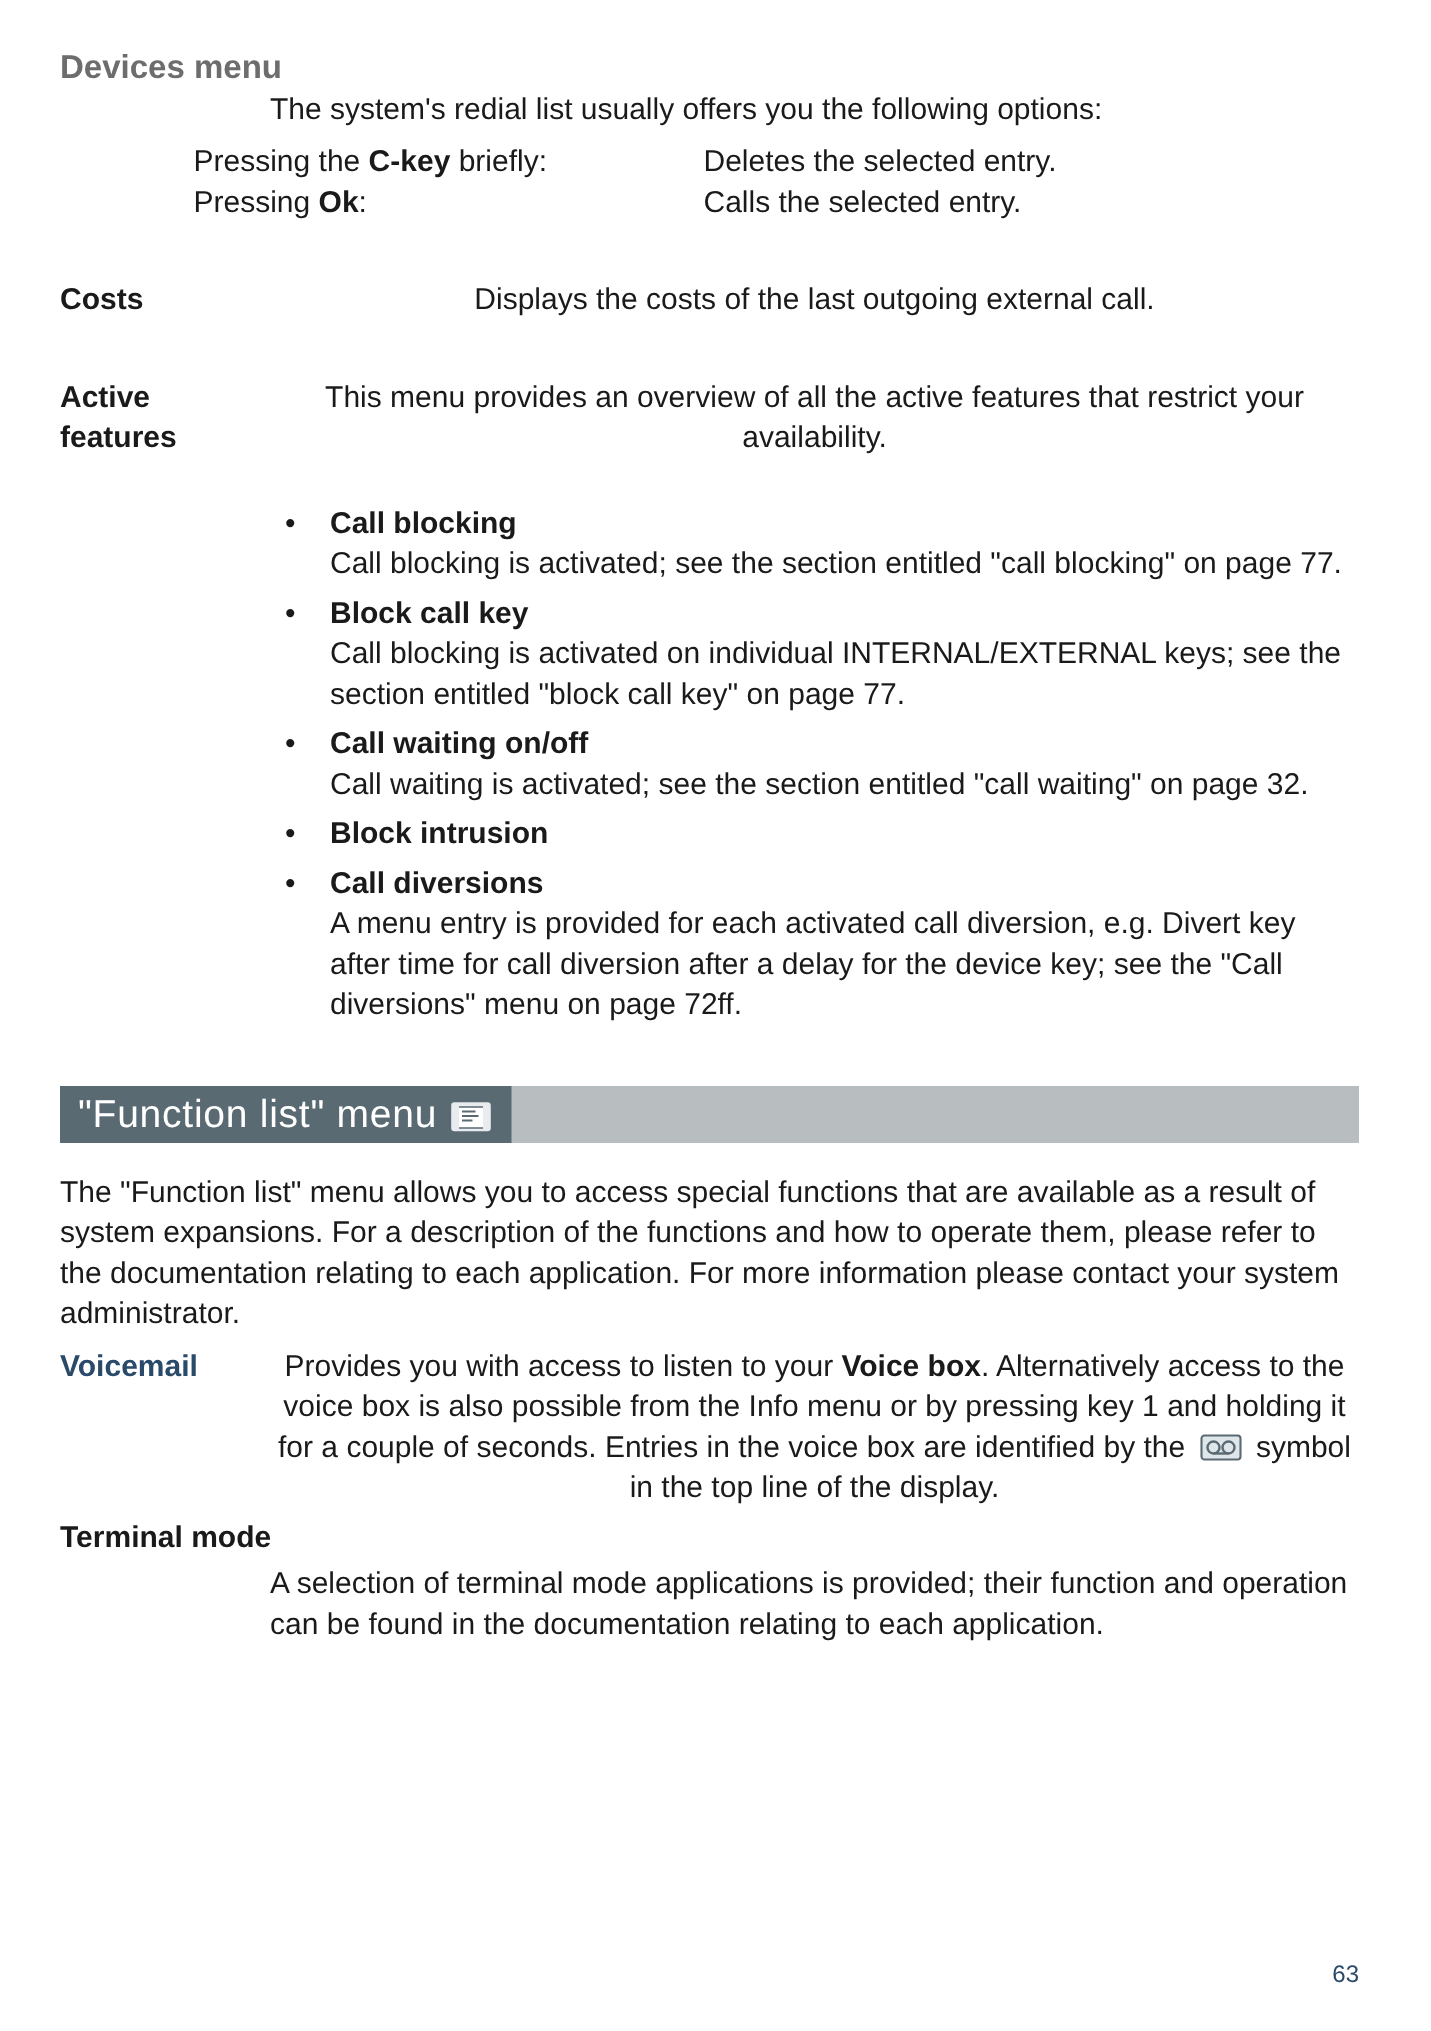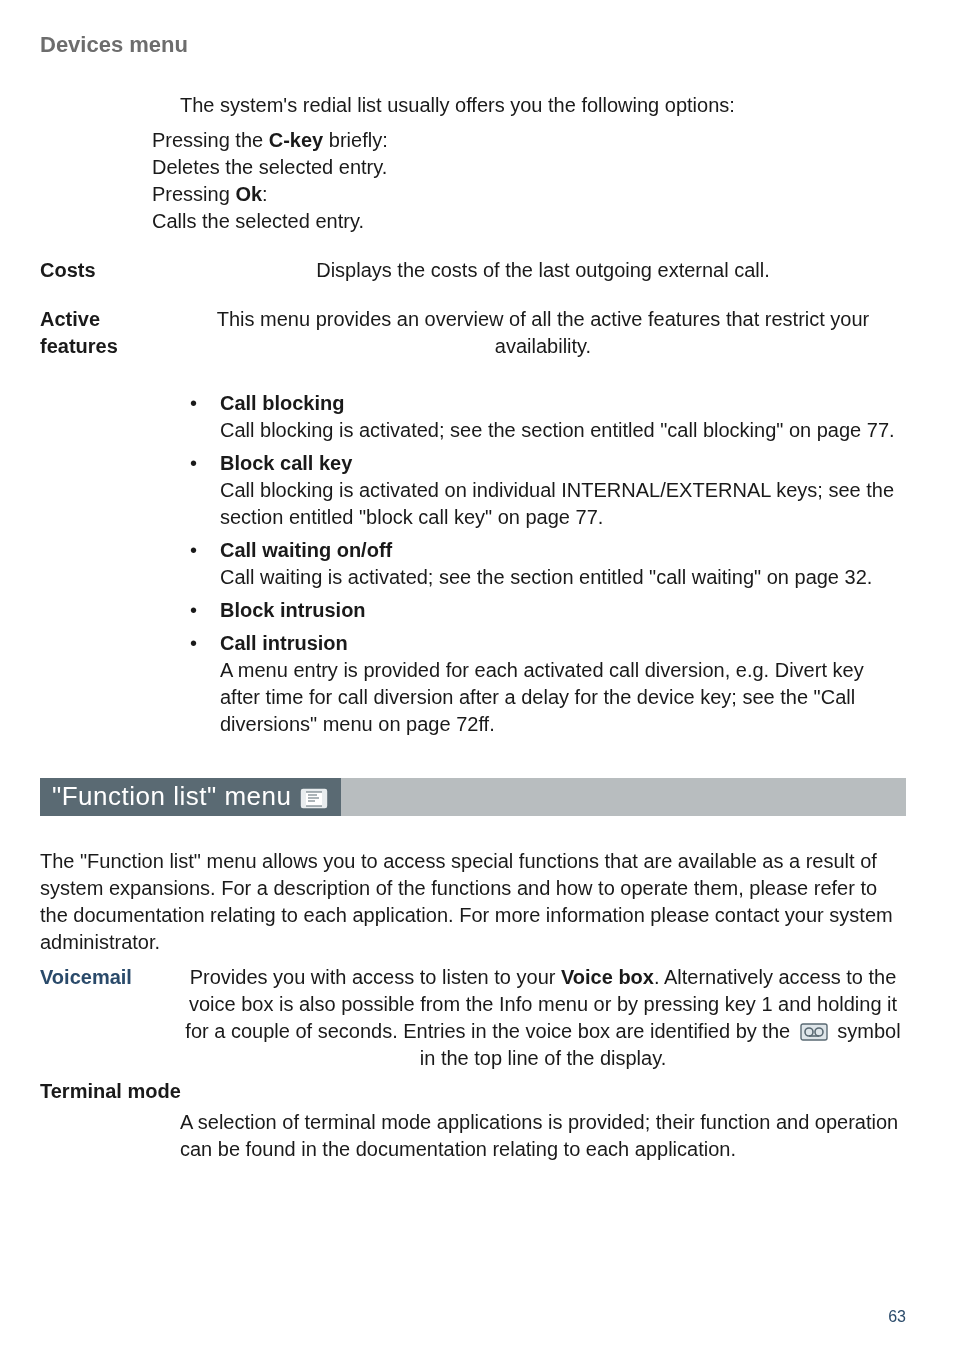--- a/index.html
+++ b/index.html
@@ -14,25 +14,25 @@
     font-size: 20px;
     line-height: 1.35;
   }
   .page-header {
     font-family: "Trebuchet MS", Arial, sans-serif;
     color: #6d6d6d;
     font-size: 22px;
     font-weight: 600;
   }
   .indent { margin-left: 140px; }
-  .sub-indent { margin-left: 112px; flex-direction: column; }
+  .sub-indent { margin-left: 89px; }
   .row { display: flex; }
   .col-l { width: 340px; }
   .col-r { flex: 1; }
-  .term-block { display: flex; margin-top: 22px; }
+  .term-block { display: flex; margin-top: 38px; }
   .term-label {
     width: 140px;
     font-weight: 700;
     flex-shrink: 0;
     color: #1a1a1a;
   }
   .term-body { flex: 1; text-align: center; }
   .b { font-weight: 700; }
   .u { }
   ul.feature-list {
@@ -76,21 +76,21 @@
     display: inline-block;
     margin-left: 8px;
   }
   .folder-icon svg { display: block; }
   .vm-icon {
     display: inline-block;
     vertical-align: middle;
     margin: 0 4px;
   }
   .vm-icon svg { display: block; }
-  .para { margin-bottom: 8px; margin-top: 32px; }
+  .para { margin-bottom: 8px; }
   .page-num {
     position: absolute;
     bottom: 26px;
     right: 48px;
     color: #2a4a6a;
     font-size: 16px;
   }
   .mt-lg { margin-top: 6px; }
 </style>
 </head>
@@ -132,21 +132,21 @@
     <div>Call blocking is activated on individual INTERNAL/EXTERNAL keys; see the section entitled "block call key" on page 77.</div>
   </li>
   <li>
     <div class="b">Call waiting on/off</div>
     <div>Call waiting is activated; see the section entitled "call waiting" on page 32.</div>
   </li>
   <li>
     <div class="b">Block intrusion</div>
   </li>
   <li>
-    <div class="b">Call intrusion</div>
+    <div class="b">Call diversions</div>
     <div>A menu entry is provided for each activated call diversion, e.g. Divert key after time for call diversion after a delay for the device key; see the "Call diversions" menu on page 72ff.</div>
   </li>
 </ul>
 
 <div class="section-head">
   <div class="section-head-inner">
     <span>"Function list" menu</span>
     <span class="folder-icon">
       <svg width="30" height="26" viewBox="0 0 30 26">
         <rect x="1" y="4" width="28" height="21" rx="3" fill="#e8ecee" stroke="#5a6a73" stroke-width="1.6"></rect>

